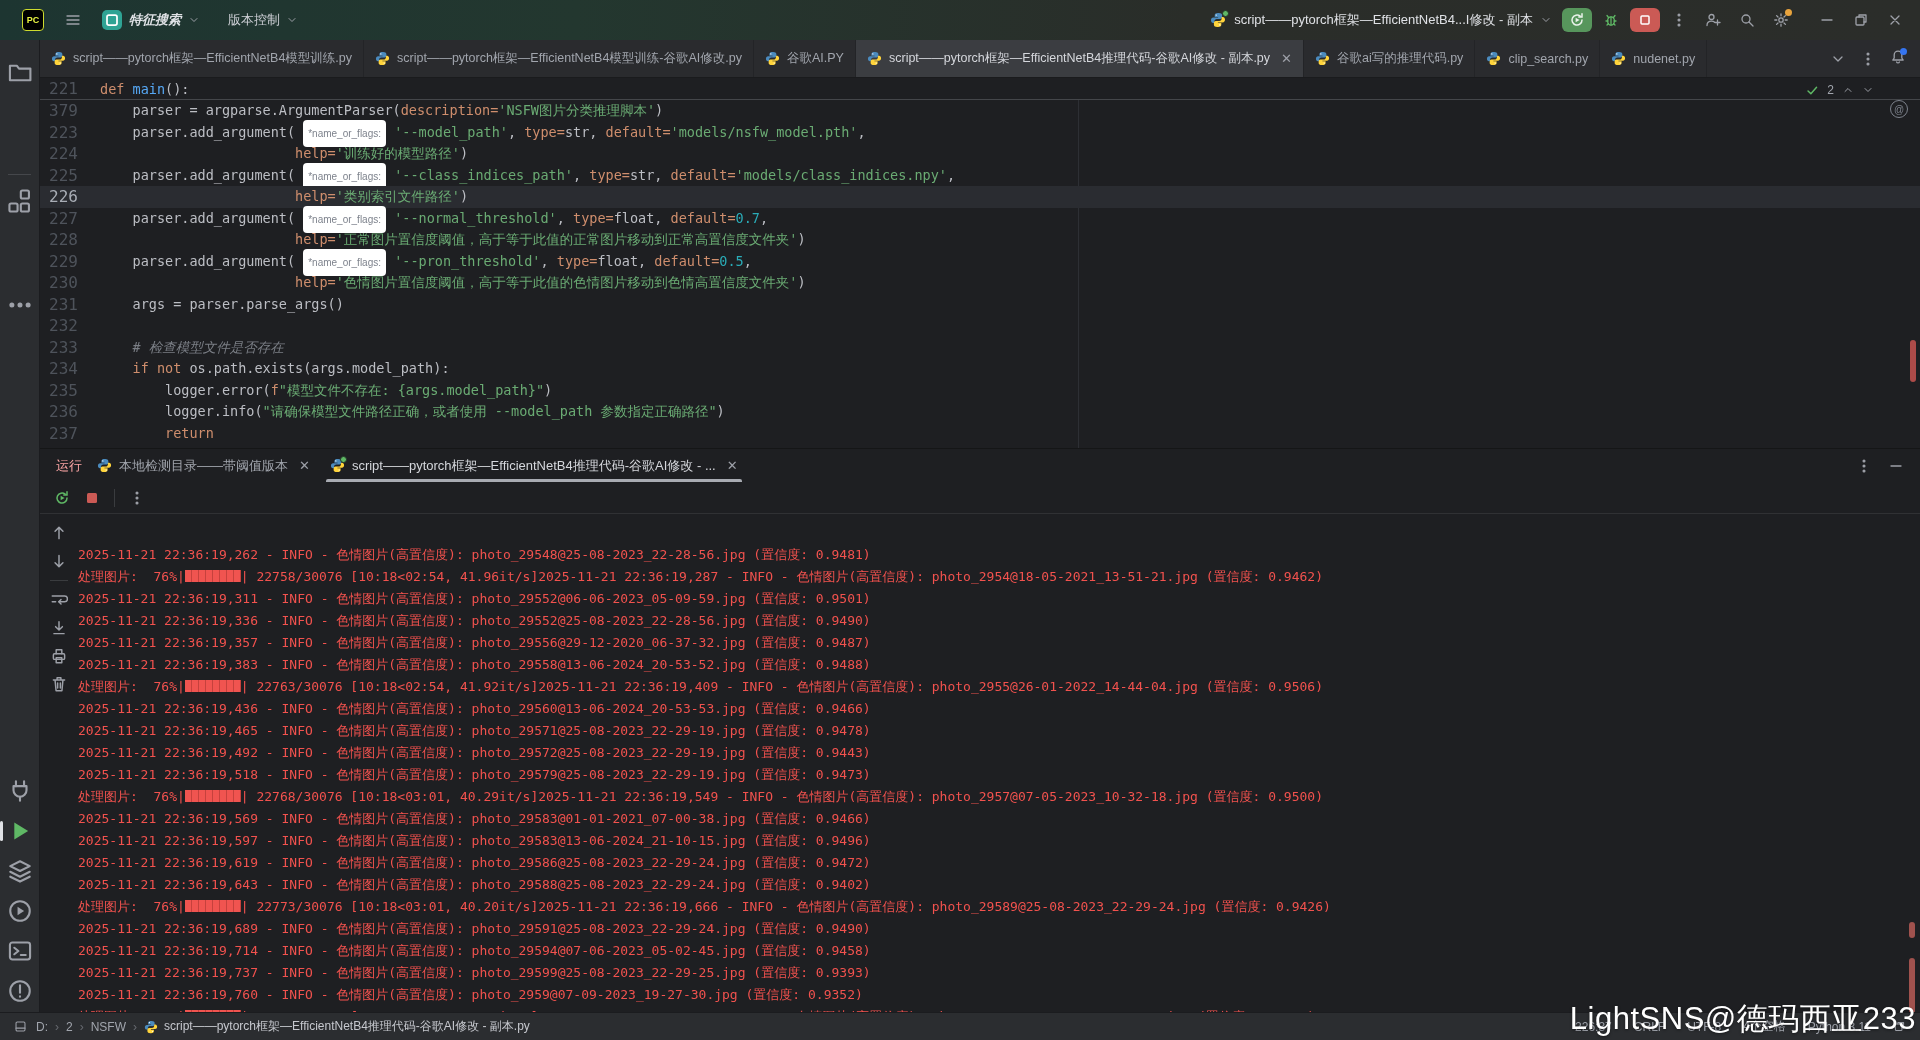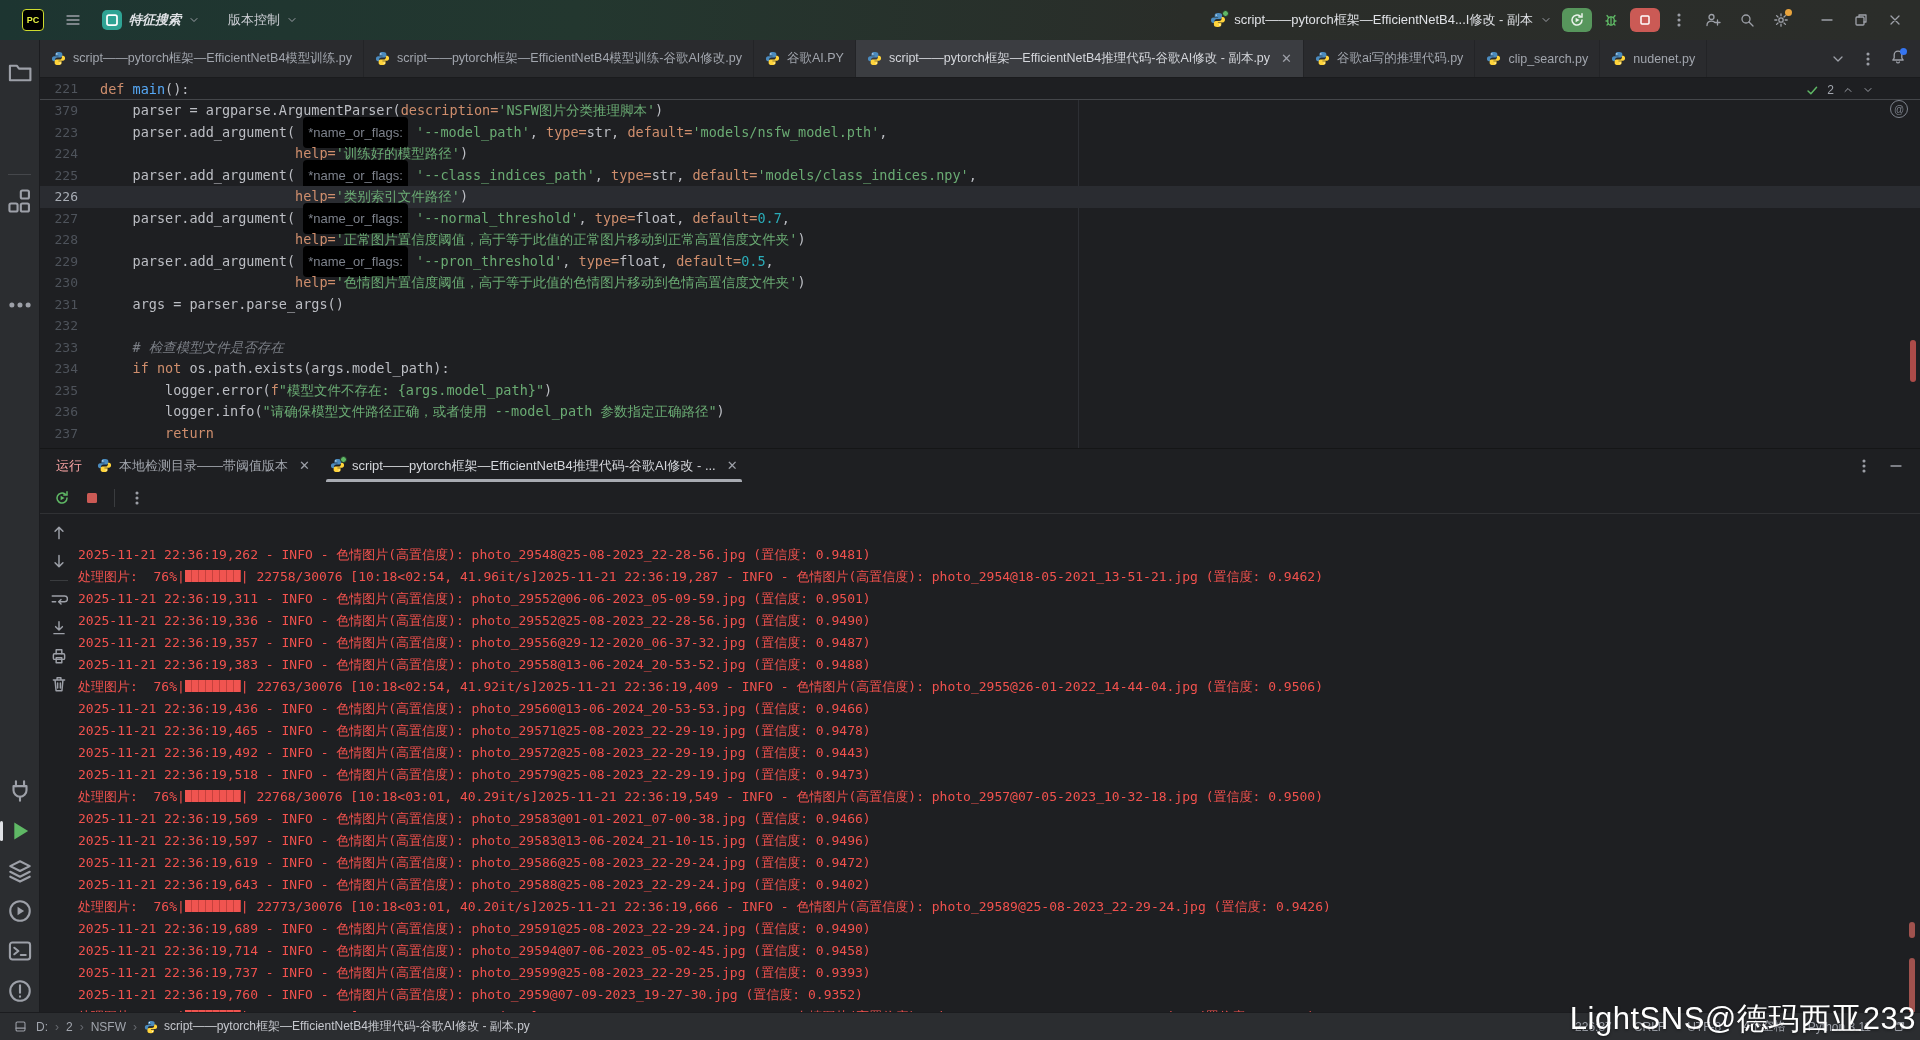--- a/index.html
+++ b/index.html
@@ -59,28 +59,28 @@
   .tabbar-end { margin-left:auto; display:flex; align-items:center; gap:14px; padding:0 14px; color:#9da0a8; }
   .bell-wrap { position:relative; }
   .bell-dot { position:absolute; right:-1px; top:-1px; width:7px; height:7px; border-radius:50%; background:#3574f0; }
 
   
   .editor { position:absolute; left:40px; top:78px; right:0; height:370px; background:#1e1f22; overflow:hidden; }
   .guide { position:absolute; left:1038px; top:0; bottom:0; width:1px; background:#2d2f34; }
   .erow { display:flex; height:21.5px; line-height:21.5px; position:relative; }
   .erow.current { background:#2a2c31; }
   .erow .num { width:60px; flex:0 0 60px; text-align:right; padding-right:22px;
-    color:#4e535b; font-family:"DejaVu Sans Mono", monospace; font-size:13px; }
+    color:#4e535b; font-family:"DejaVu Sans Mono", monospace; font-size:16px; }
   .erow.current .num { color:#a8adb5; }
   .erow .code { white-space:pre; font-family:"DejaVu Sans Mono", monospace; font-size:13.5px; color:#bcbec4; }
   .sticky { border-bottom:1px solid #44464a; height:22px; line-height:22px; background:#1e1f22; }
   .tok-k { color:#cf8e6d; } .tok-fn { color:#56a8f5; } .tok-s { color:#6aab73; }
   .tok-n { color:#2aacb8; } .tok-p { color:#cf8e6d; } .tok-c { color:#7a7e85;font-style:italic; }
-  .tok-i { background:#000000; color:#7d828c; border-radius:4px; padding:8px 5px;
-    font-family:"Liberation Sans", sans-serif; font-size:13px; }
+  .tok-i { background:#ffffff; color:#7d828c; border-radius:4px; padding:8px 5px;
+    font-family:"Liberation Sans", sans-serif; font-size:10px; }
   .inspect { position:absolute; top:5px; right:46px; display:flex; align-items:center; gap:8px;
     color:#a1a5ad; font-size:12px; }
   .ai-float { position:absolute; top:22px; right:12px; width:18px; height:18px; border-radius:50%;
     border:1.4px solid #7d828c; color:#7d828c; display:flex; align-items:center; justify-content:center; font-size:10px; }
   .ed-thumb { position:absolute; right:4px; top:262px; width:6px; height:42px; border-radius:3px; background:#c75450; opacity:.85; }
 
   
   .runpanel { position:absolute; left:40px; top:448px; right:0; bottom:28px; background:#1e1f22;
     border-top:1px solid #151617; display:flex; flex-direction:column; }
   .rp-head { height:33px; display:flex; align-items:center; flex:0 0 33px; padding-left:16px; }

